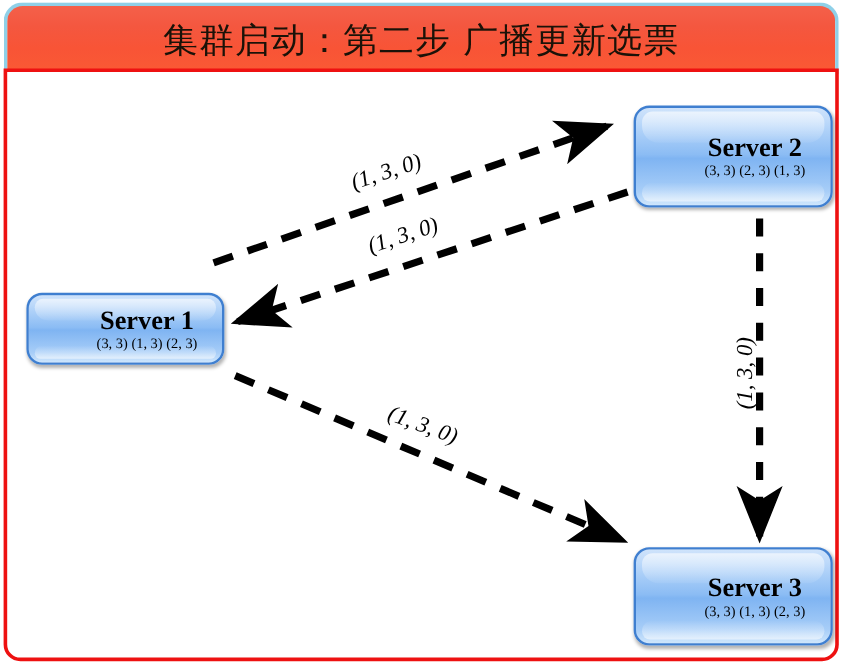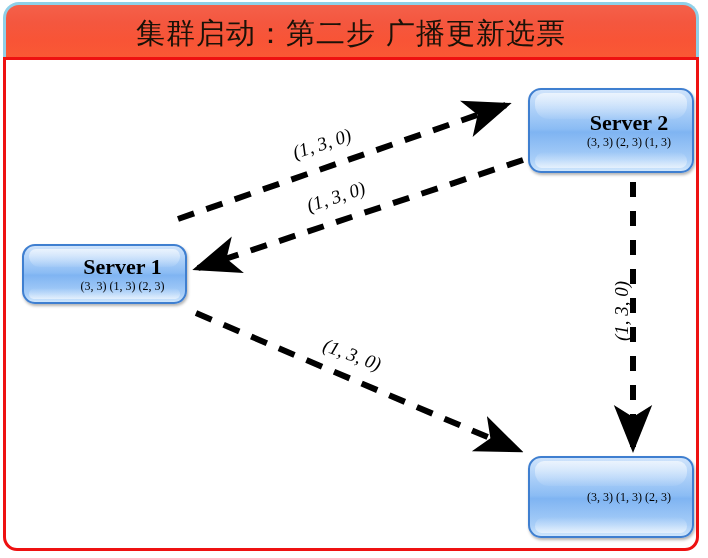--- a/index.html
+++ b/index.html
@@ -202,16 +202,17 @@
     <span class="server-title">Server 1</span>
     <span class="server-votes">(3, 3) (1, 3) (2, 3)</span>
   </div>
 
   <div class="server-box" id="server2">
     <span class="server-title">Server 2</span>
     <span class="server-votes">(3, 3) (2, 3) (1, 3)</span>
   </div>
 
   <div class="server-box" id="server3">
+    <span class="server-title">Server 3</span>
     <span class="server-votes">(3, 3) (1, 3) (2, 3)</span>
   </div>
 
 </div>
 
 </body></html>

